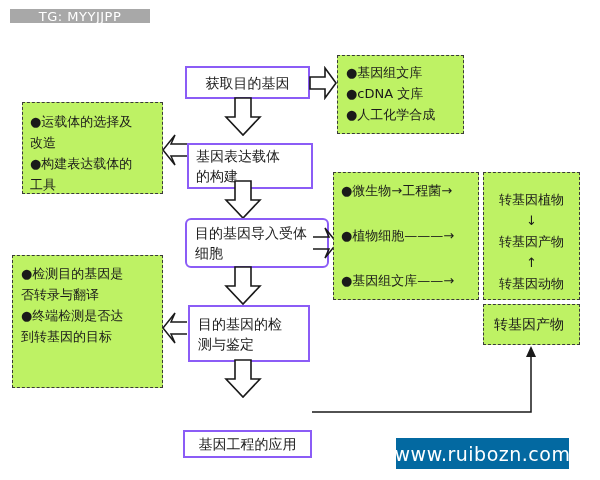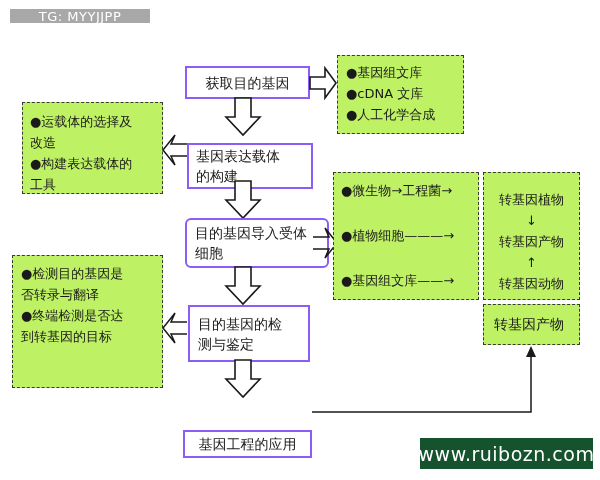--- a/index.html
+++ b/index.html
@@ -151,15 +151,15 @@
 
   <div class="abs solid-box center" style="left:183px; top:398px; width:129px; height:28px;margin-top:32px;">基因工程的应用</div>
 
   <div class="abs" style="left:312px; top:345px;">
     <svg width="235" height="72" viewBox="0 0 235 72">
       <path d="M0,67 L219,67 L219,8" fill="none" stroke="#1a1a1a" stroke-width="1.5"></path>
       <polygon points="214,12 219,1 224,12" fill="#1a1a1a"></polygon>
     </svg>
   </div>
 
-  <div class="abs watermark" style="left:420px; top:438px; width:173px; height:31px; background:#14532d; font-size:19px;">www.ruibozn.com</div>
+  <div class="abs watermark" style="left:396px; top:438px; width:173px; height:31px; background:#0369a1; font-size:19px;">www.ruibozn.com</div>
 
 </div>
 
 </body></html>

